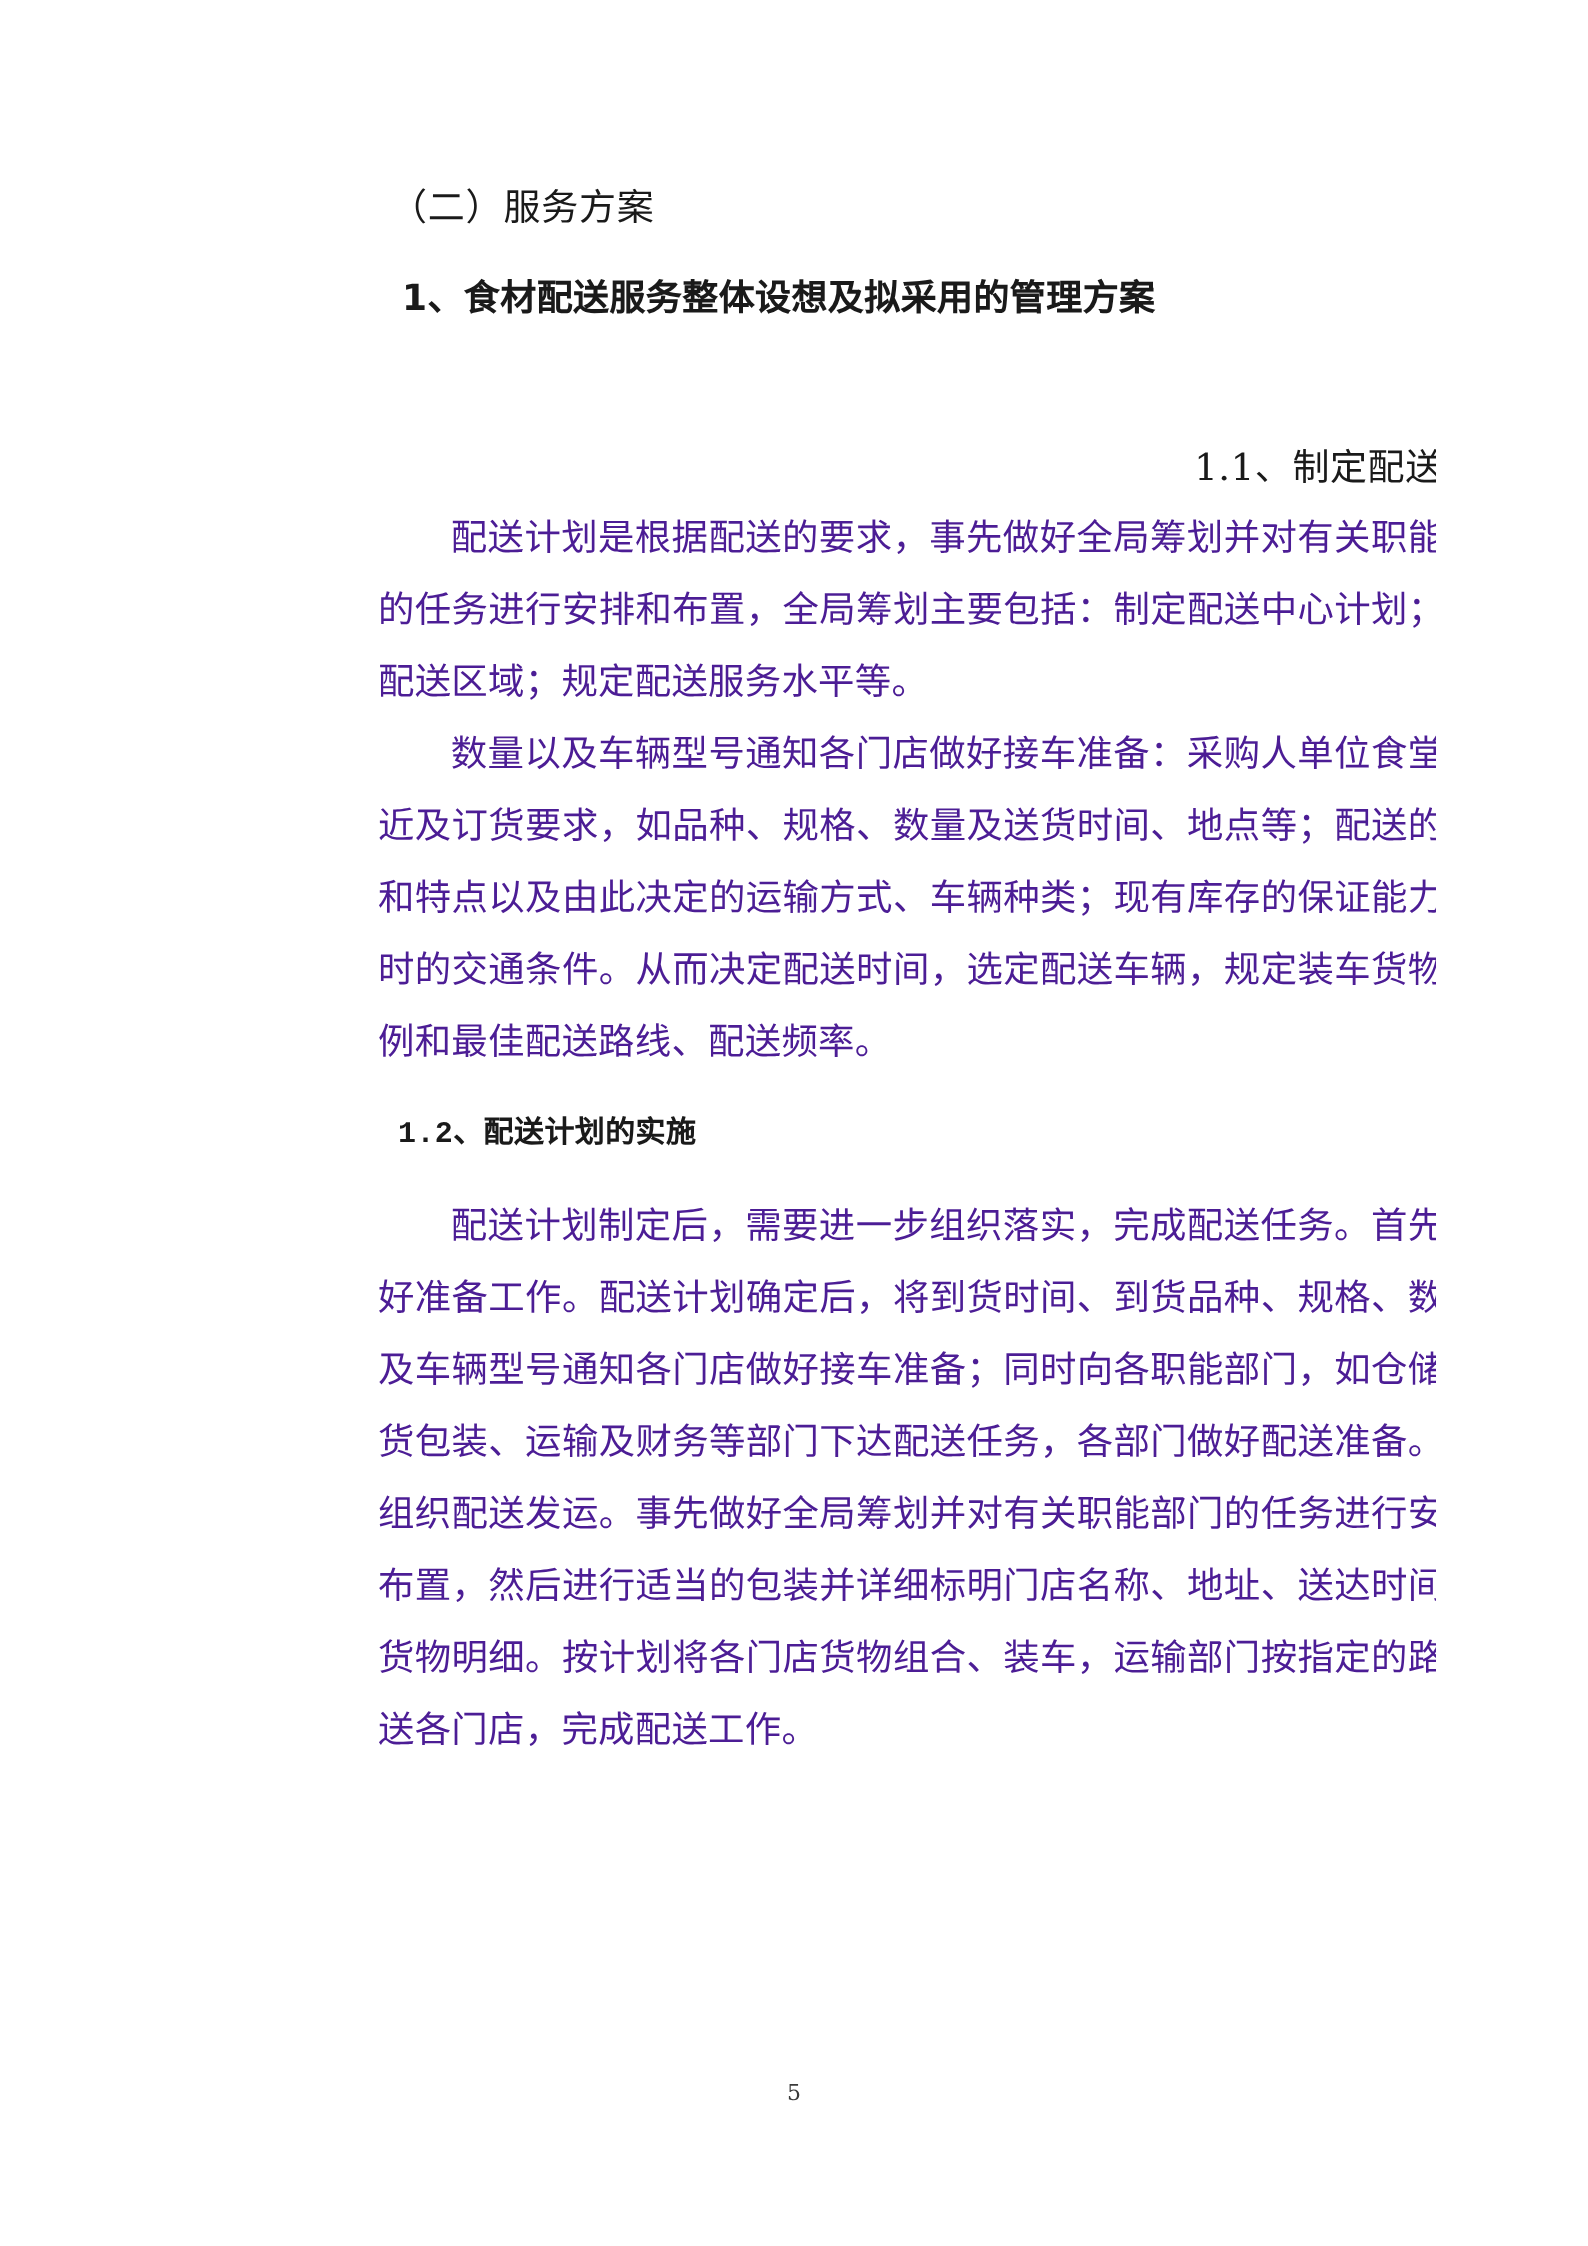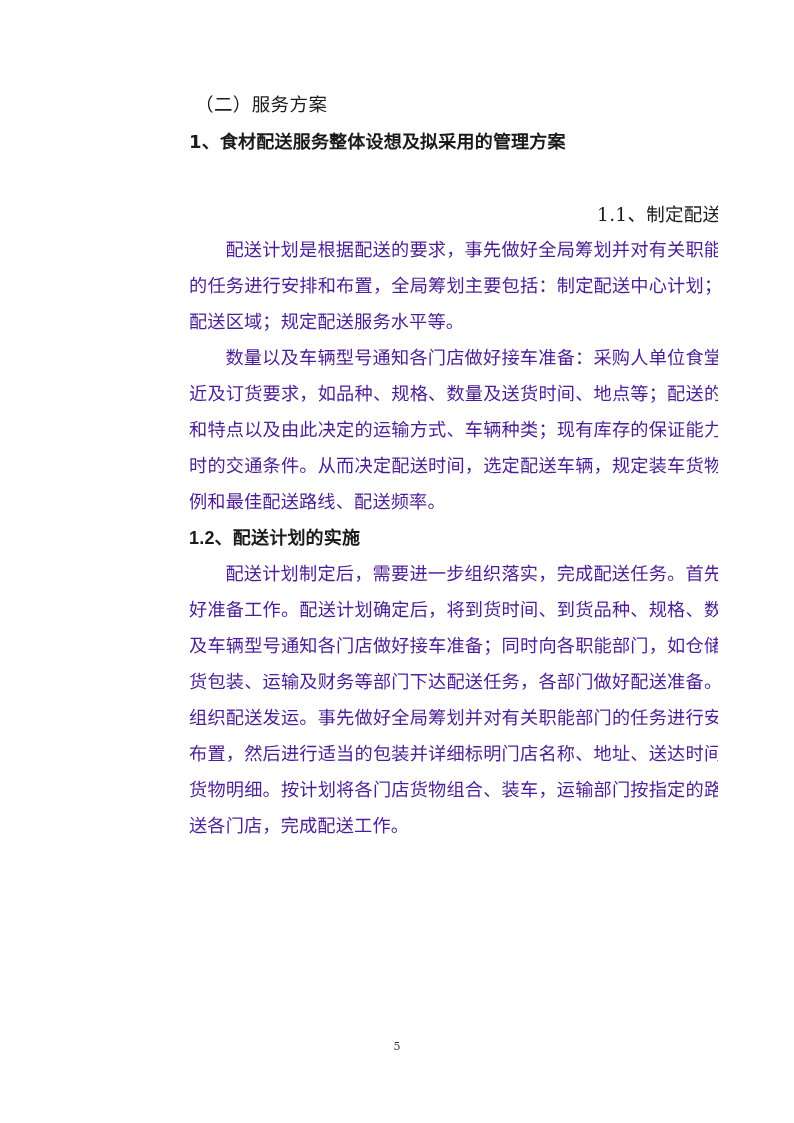--- a/index.html
+++ b/index.html
@@ -37,40 +37,40 @@
     margin: 0 0 4px 0;
     text-indent: 6px;
     white-space: pre;
   }
   .h-major {
     font-family: "DejaVu Sans", "Liberation Sans", sans-serif;
     font-size: 18px;
     font-weight: 700;
     line-height: 33px;
     letter-spacing: 0.2px;
-    margin: 0;
+    margin: 12px;
     white-space: pre;
   }
   .h-sub {
     font-family: "DejaVu Serif", "Liberation Serif", serif;
     font-size: 18.5px;
     font-weight: 400;
     line-height: 34px;
     letter-spacing: 0.3px;
     margin: 0;
     white-space: pre;
     text-align: right;
   }
   .h-sub-bold {
-    font-family: Liberation Sans, sans-serif;
-    font-size: 18px;
+    font-family: Liberation Mono, monospace;
+    font-size: 15px;
     font-weight: 700;
     line-height: 36px;
     letter-spacing: 0.2px;
-    margin: 0;
+    margin: 10px;
     white-space: pre;
   }
 
   
   .gap-lg { height: 40px; }
 
   
   .para {
     font-family: "DejaVu Serif", "Liberation Serif", serif;
     font-size: 18.2px;

